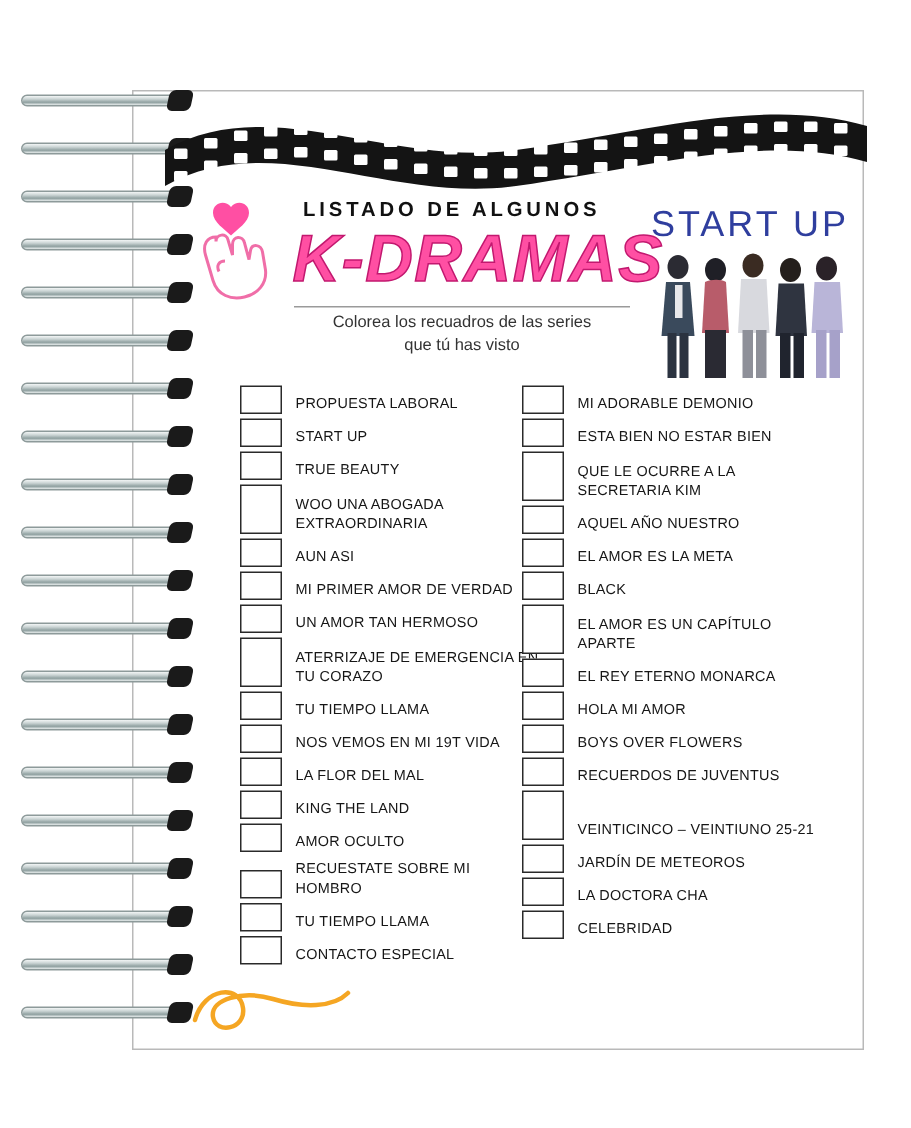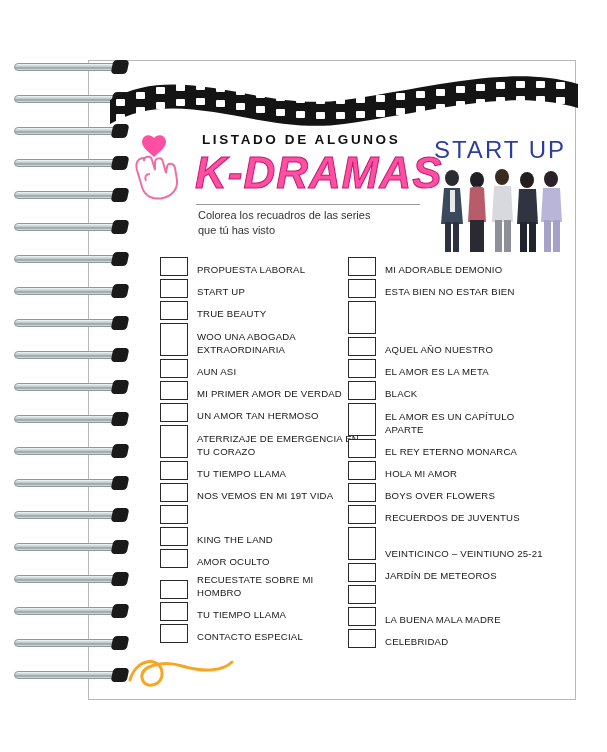--- a/index.html
+++ b/index.html
@@ -116,20 +116,21 @@
     color: #ff4fa3;
     -webkit-text-stroke: 1px #c2186f;
     white-space: nowrap;
     font-family: "Liberation Sans", sans-serif;
   }
   .subtitle {
     position: absolute;
     left: 88px;
     top: 88px;
     width: 220px;
+    text-align: center;
     font-size: 11px;
     color: #333333;
     line-height: 15px;
   }
   .sub-rule {
     position: absolute;
     left: 86px;
     top: 84px;
     width: 224px;
     border-top: 1px solid #9a9a9a;
@@ -439,20 +440,21 @@
       <div class="row">
         <div class="chk"></div>
         <div class="row-label">TU TIEMPO LLAMA</div>
       </div>
       <div class="row">
         <div class="chk"></div>
         <div class="row-label">NOS VEMOS EN MI 19T VIDA</div>
       </div>
       <div class="row">
         <div class="chk"></div>
+        <div class="row-label">LA FLOR DEL MAL</div>
       </div>
       <div class="row">
         <div class="chk"></div>
         <div class="row-label">KING THE LAND</div>
       </div>
       <div class="row">
         <div class="chk"></div>
         <div class="row-label">AMOR OCULTO</div>
       </div>
       <div class="row">
@@ -473,20 +475,21 @@
       <div class="row">
         <div class="chk"></div>
         <div class="row-label">MI ADORABLE DEMONIO</div>
       </div>
       <div class="row">
         <div class="chk"></div>
         <div class="row-label">ESTA BIEN NO ESTAR BIEN</div>
       </div>
       <div class="row two">
         <div class="chk tall"></div>
+        <div class="row-label">QUE LE OCURRE A LA SECRETARIA KIM</div>
       </div>
       <div class="row">
         <div class="chk"></div>
         <div class="row-label">AQUEL AÑO NUESTRO</div>
       </div>
       <div class="row">
         <div class="chk"></div>
         <div class="row-label">EL AMOR ES LA META</div>
       </div>
       <div class="row">
@@ -516,24 +519,21 @@
       <div class="row two">
         <div class="chk tall"></div>
         <div class="row-label">VEINTICINCO – VEINTIUNO  25-21</div>
       </div>
       <div class="row">
         <div class="chk"></div>
         <div class="row-label">JARDÍN DE METEOROS</div>
       </div>
       <div class="row">
         <div class="chk"></div>
-      </div>
-      <div class="row">
-        <div class="chk"></div>
-        <div class="row-label">LA BUENA MALA MADRE</div>
+        <div class="row-label">LA DOCTORA CHA</div>
       </div>
       <div class="row">
         <div class="chk"></div>
         <div class="row-label">CELEBRIDAD</div>
       </div>
     </div>
 
   <div class="swirl">
     <svg width="110" height="45" viewBox="0 0 110 45">
       <path d="M4 30 C10 8, 34 6, 36 22 C38 36, 18 40, 16 28 C14 16, 36 10, 56 16 C76 22, 96 22, 106 12" fill="none" stroke="#f5a623" stroke-width="3" stroke-linecap="round"></path>

